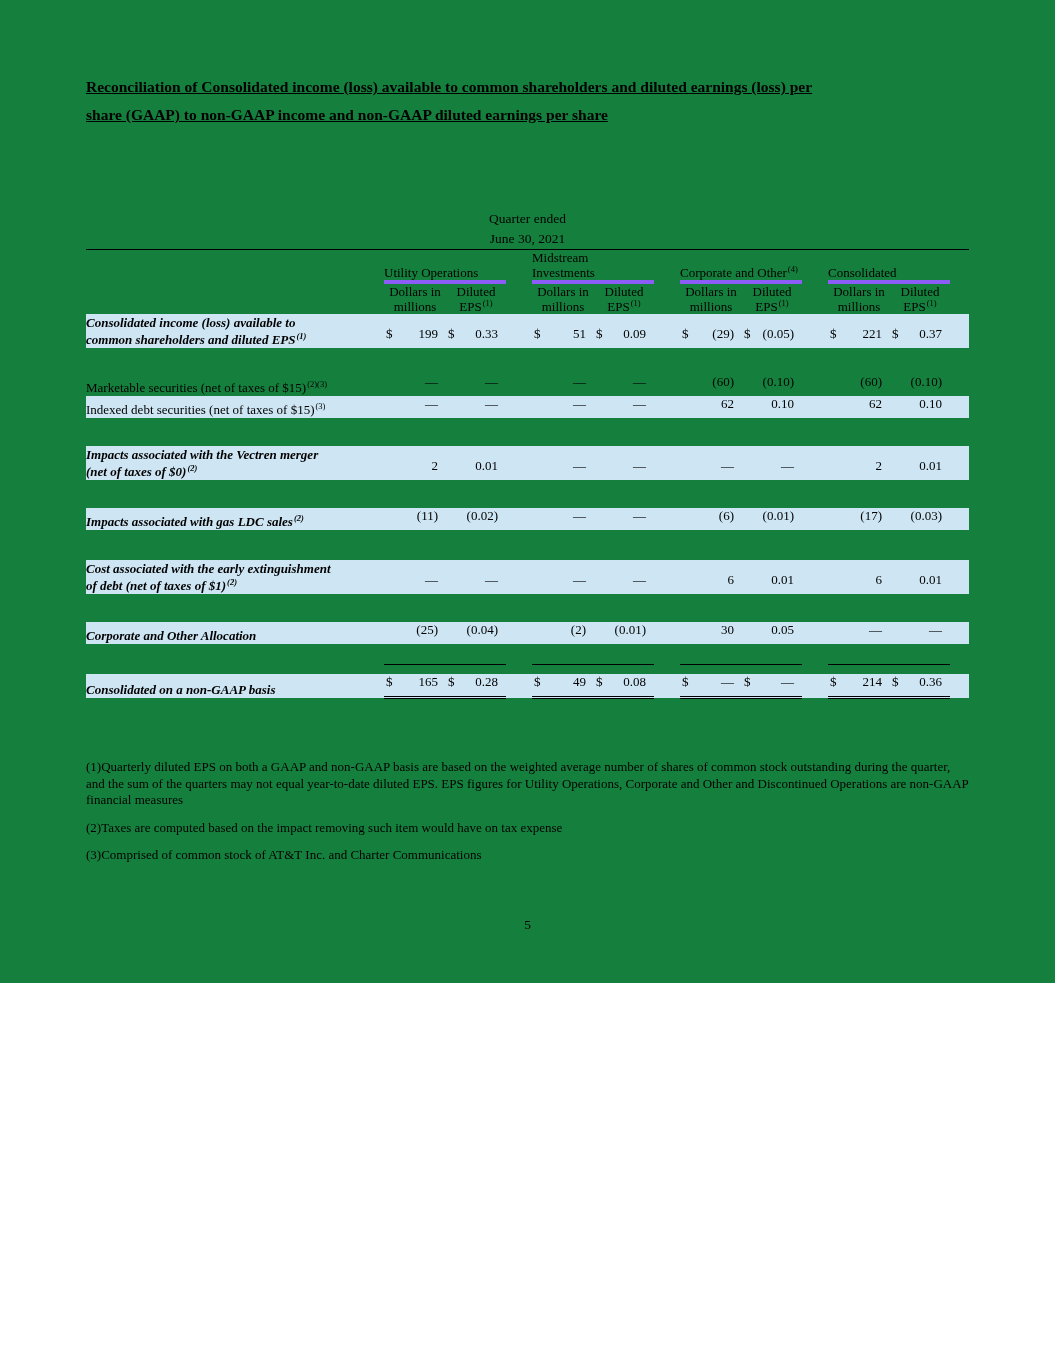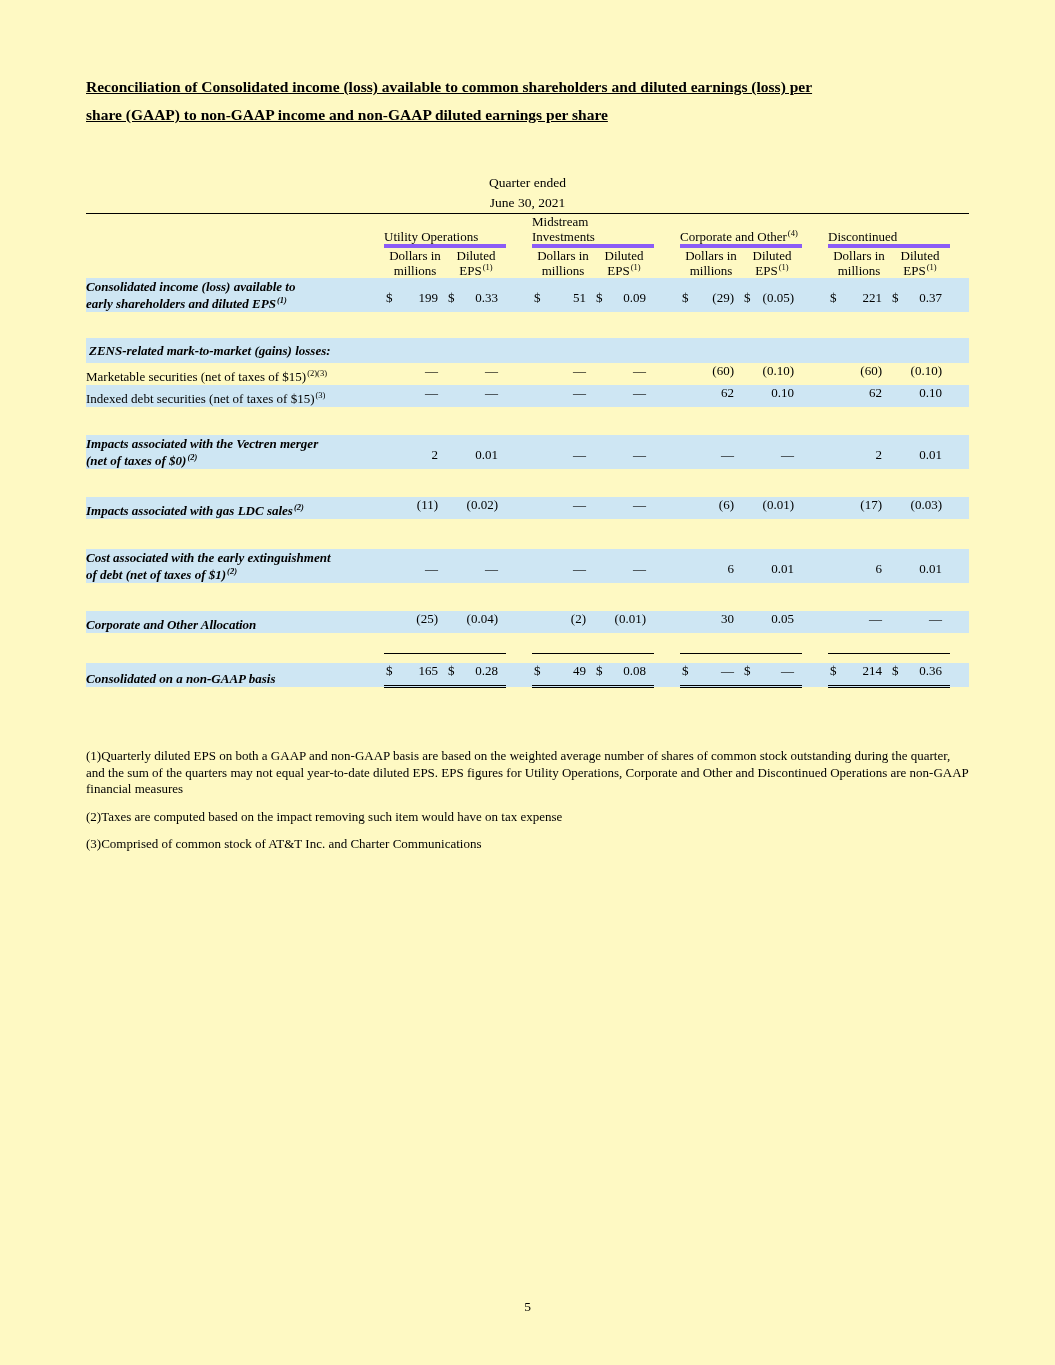--- a/index.html
+++ b/index.html
@@ -1,24 +1,24 @@
 <!DOCTYPE html>
 <html style="--hl: #cee6f3;"><head>
 <meta charset="utf-8">
 <style>
   :root { --hl:#cee6f3; }
   * { box-sizing:border-box; }
   html,body { margin:0; padding:0; background:#ffffff; }
   body { font-family:"Liberation Serif", serif; color:#000; }
-  .page { width:1055px; height:1365px; position:relative; padding:73px 86px 0 86px; overflow:hidden; background:#fef9c3; }
+  .page { width:1055px; height:983px; position:relative; padding:73px 86px 0 86px; overflow:hidden; background:#15803d; }
 
   .title { font-size:15.5px; font-weight:bold; line-height:28px; }
   .title div { text-decoration:underline; }
 
-  table.recon { width:883px; border-collapse:collapse; table-layout:fixed; margin-top:44px; font-size:13px; }
+  table.recon { width:883px; border-collapse:collapse; table-layout:fixed; margin-top:80px; font-size:13px; }
   table.recon th, table.recon td { padding:0; font-weight:normal; vertical-align:bottom; }
 
   .period { text-align:center; padding-bottom:6px; border-bottom:1px solid #000; font-size:13.5px; line-height:20px; }
   .group-h { text-align:left; vertical-align:bottom; border-bottom:4px solid #8b5cf6; padding:9px 2px 3px 2px; line-height:15px; }
   .sub { text-align:center; vertical-align:bottom; padding:7px 0 9px 0; line-height:15px; }
   sup { font-size:8.5px; vertical-align:super; line-height:0; margin-left:1px; }
 
   tr.hl { background:var(--hl); }
   tr.b .c-label { font-weight:bold;font-style:italic; }
   .c-label { padding:5px 2px 5px 3px; line-height:17px; text-align:left; }
@@ -75,21 +75,21 @@
       </tr>
       <tr>
         <th class="c-label"></th>
         <th></th>
         <th colspan="2" class="group-h"><span>Utility Operations</span></th>
         <th></th>
         <th colspan="2" class="group-h"><span>Midstream Investments</span></th>
         <th></th>
         <th colspan="2" class="group-h"><span>Corporate and Other</span><sup>(4)</sup></th>
         <th></th>
-        <th colspan="2" class="group-h"><span>Discontinued</span></th>
+        <th colspan="2" class="group-h"><span>Consolidated</span></th>
         <th></th>
       </tr>
       <tr>
         <th class="c-label"></th>
         <th></th>
         <th class="sub">Dollars in millions</th>
         <th class="sub"><span>Diluted EPS</span><sup>(1)</sup></th>
         <th></th>
         <th class="sub">Dollars in millions</th>
         <th class="sub"><span>Diluted EPS</span><sup>(1)</sup></th>
@@ -99,21 +99,21 @@
         <th></th>
         <th class="sub">Dollars in millions</th>
         <th class="sub"><span>Diluted EPS</span><sup>(1)</sup></th>
         <th></th>
       </tr>
     </thead>
     <tbody>
         <tr class="hl b">
           <td class="c-label">
             <div><span>Consolidated income (loss) available to</span></div>
-            <div><span>early shareholders and diluted EPS</span><sup>(1)</sup></div>
+            <div><span>common shareholders and diluted EPS</span><sup>(1)</sup></div>
           </td>
           <td class="c-g"></td>
           <td class="c-m">
             <div class="vc">
               <span class="cur">$</span>
               <span class="val">199</span>
             </div>
           </td>
           <td class="c-e">
             <div class="vc">
@@ -157,25 +157,20 @@
           <td class="c-e">
             <div class="vc">
               <span class="cur">$</span>
               <span class="val">0.37</span>
             </div>
           </td>
           <td class="c-pad"></td>
         </tr>
         <tr>
           <td colspan="14" style="height: 26px;"></td>
-        </tr>
-        <tr class="hl b">
-          <td class="c-label section" colspan="14">
-            <div><span>ZENS-related mark-to-market (gains) losses:</span></div>
-          </td>
         </tr>
         <tr>
           <td class="c-label">
             <div><span>Marketable securities (net of taxes of $15)</span><sup>(2)(3)</sup></div>
           </td>
           <td class="c-g"></td>
           <td class="c-m">
             <div class="vc">
               <span class="cur"></span>
               <span class="val">—</span>

